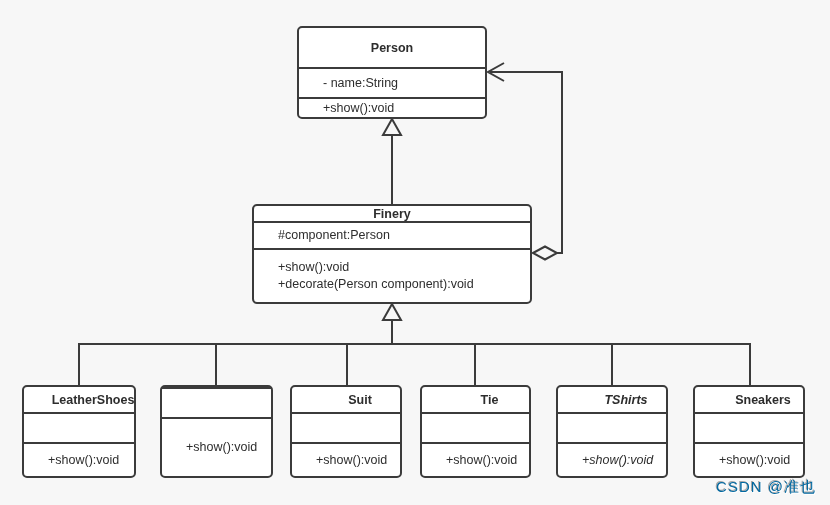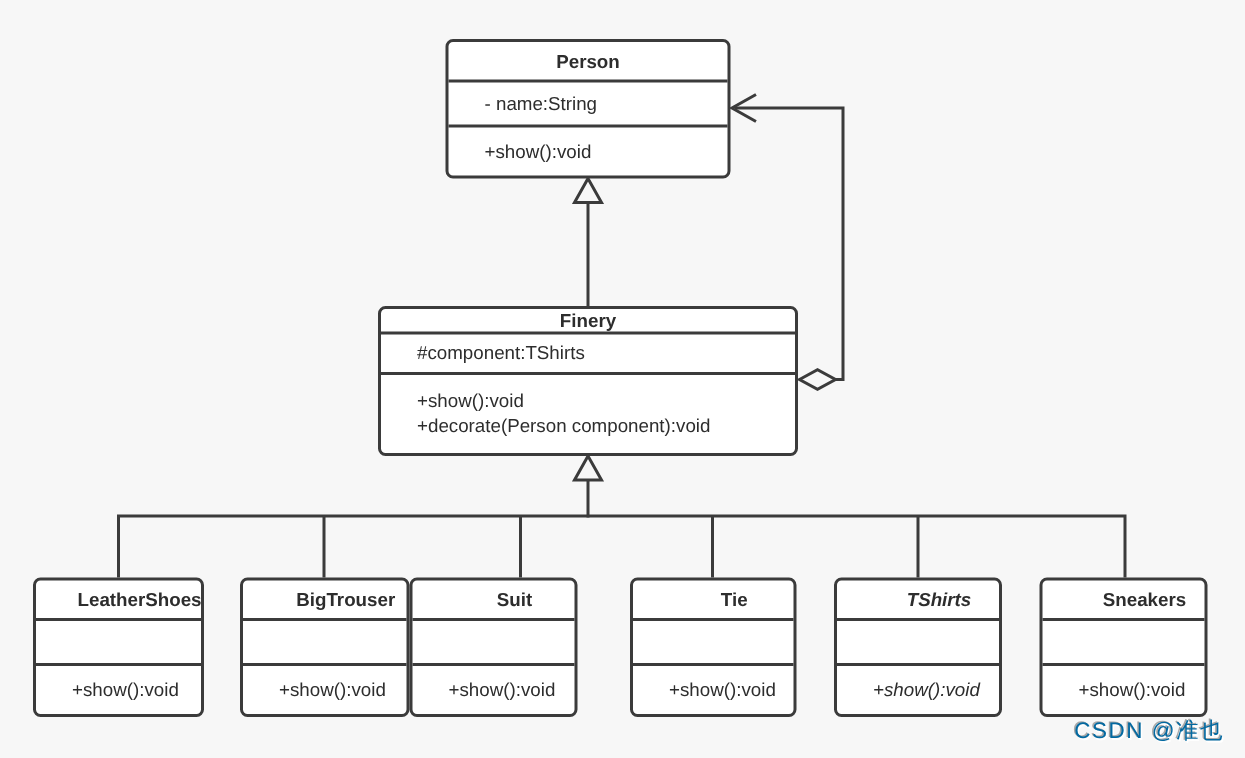--- a/index.html
+++ b/index.html
@@ -48,36 +48,36 @@
     display: flex;
     flex-direction: column;
     justify-content: center;
   }
   .sec-attrs div, .sec-methods div {
     line-height: 17px;
     white-space: nowrap;
   }
   
   .cls-person   { left: 297px; top: 26px;  width: 190px; height: 93px; }
-  .cls-person   .sec-title   { height: 25px; }
+  .cls-person   .sec-title   { height: 39px; }
   .cls-person   .sec-attrs   { flex: 0 0 30px; }
   .cls-person   .sec-methods { flex: 1; }
   
   .cls-finery   { left: 252px; top: 204px; width: 280px; height: 100px; }
   .cls-finery   .sec-title   { height: 15px; }
   .cls-finery   .sec-attrs   { flex: 0 0 27px; }
   .cls-finery   .sec-methods { flex: 1; }
   
   .cls-sub { top: 385px; height: 93px; }
   .cls-sub .sec-title   { height: 25px; padding-left: 28px; }
   .cls-sub .sec-attrs   { flex: 0 0 30px; }
   .cls-sub .sec-methods { flex: 1; }
   .cls-leathershoes { left: 22px;  width: 114px; }
   .cls-bigtrouser   { left: 160px; width: 113px; }
-  .cls-suit         { left: 273px; width: 112px; }
+  .cls-suit         { left: 290px; width: 112px; }
   .cls-tie          { left: 420px; width: 111px; }
   .cls-tshirts      { left: 556px; width: 112px; font-style: italic; }
   .cls-sneakers     { left: 693px; width: 112px; }
   .watermark {
     position: absolute;
     right: 14px;
     top: 478px;
     z-index: 3;
     font-size: 15px;
     color: #0369a1;
@@ -122,38 +122,37 @@
       <div>- name:String</div>
     </div>
     <div class="sec-methods">
       <div>+show():void</div>
     </div>
   </div>
 
   <div class="uml-class cls-finery">
     <div class="sec-title">Finery</div>
     <div class="sec-attrs">
-      <div>#component:TShirts</div>
+      <div>#component:Person</div>
     </div>
     <div class="sec-methods">
       <div>+show():void</div>
       <div>+decorate(Person component):void</div>
     </div>
   </div>
 
   <div class="uml-class cls-sub cls-leathershoes">
     <div class="sec-title">LeatherShoes</div>
     <div class="sec-attrs"></div>
     <div class="sec-methods">
       <div>+show():void</div>
     </div>
   </div>
 
   <div class="uml-class cls-sub cls-bigtrouser">
-    <div class="sec-title">BigTrouser</div>
     <div class="sec-attrs"></div>
     <div class="sec-methods">
       <div>+show():void</div>
     </div>
   </div>
 
   <div class="uml-class cls-sub cls-suit">
     <div class="sec-title">Suit</div>
     <div class="sec-attrs"></div>
     <div class="sec-methods">

